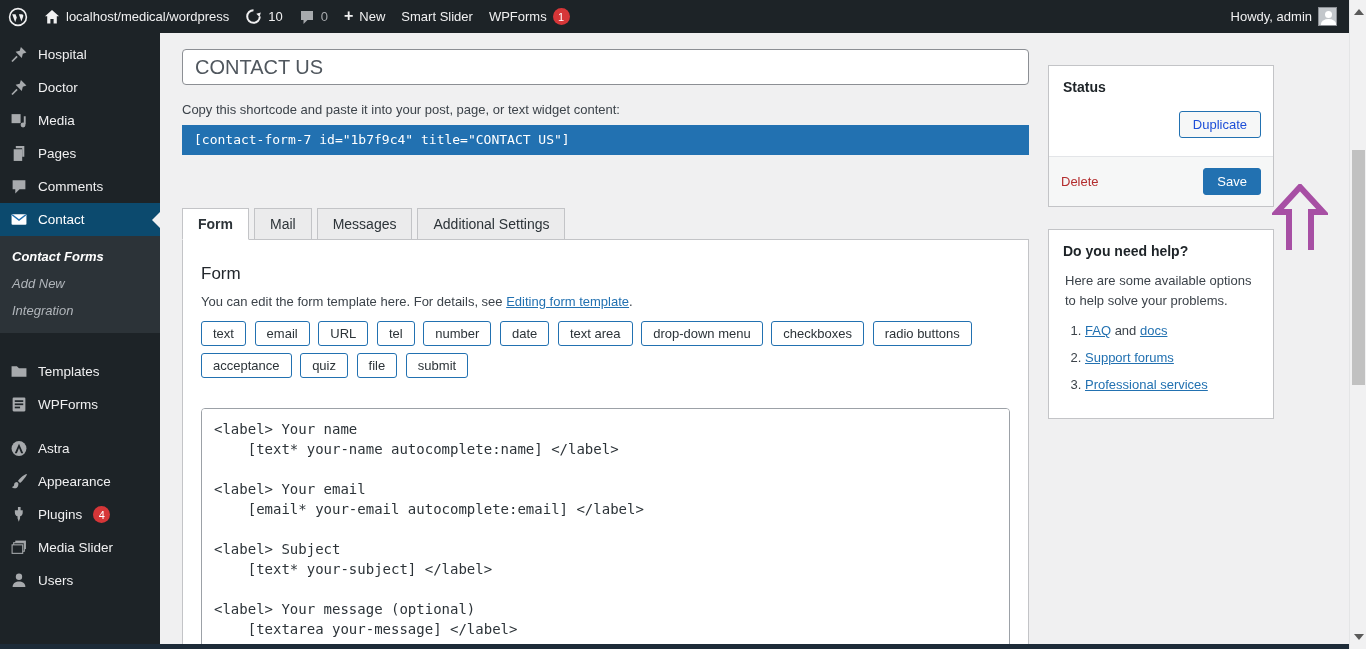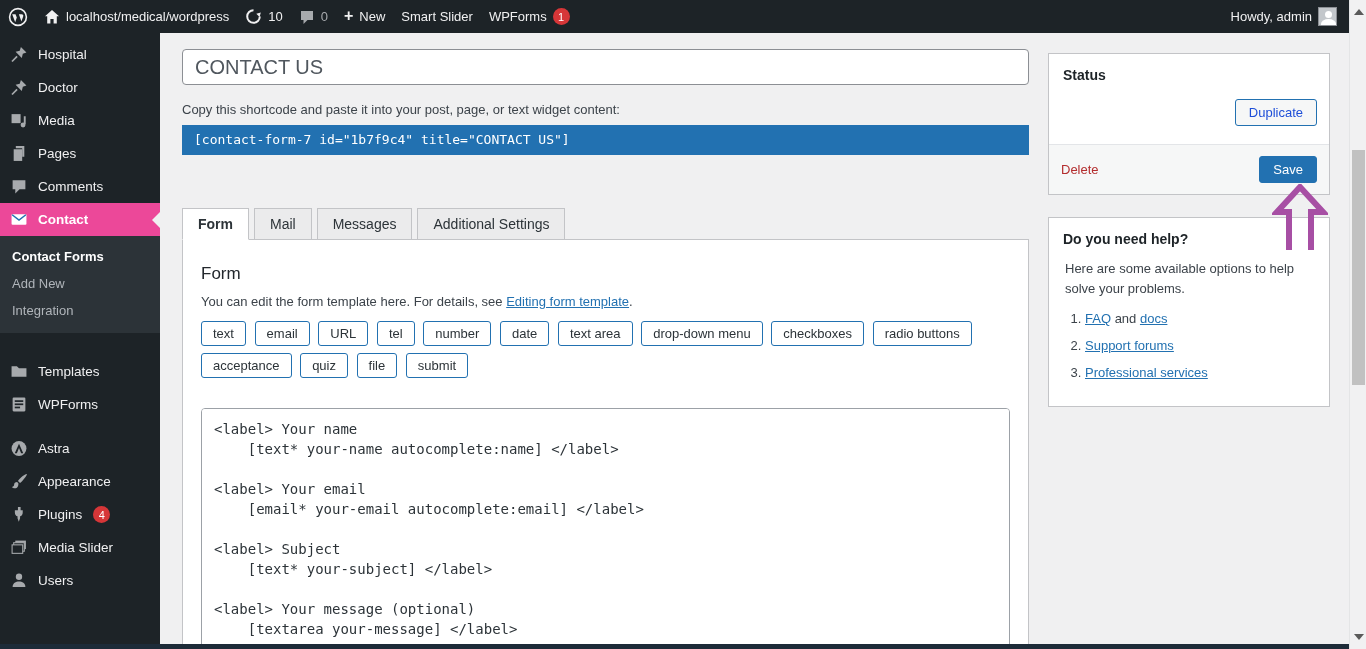--- a/index.html
+++ b/index.html
@@ -35,26 +35,26 @@
   .avatar::before { content:""; position:absolute; top:3px; left:6px; width:7px; height:7px; border-radius:50%; background:#fff; }
   .avatar::after { content:""; position:absolute; top:11px; left:2px; width:15px; height:10px; border-radius:50% 50% 0 0; background:#fff; }
 
   
   .main-row { flex:1; display:flex; overflow:hidden; }
 
   
   .sidebar { width:160px; flex:0 0 160px; background:#1d2327; color:#f0f0f1; padding-top:5px; font-size:13.5px; }
   .menu-item { height:33px; display:flex; align-items:center; padding-left:9px; gap:9px; cursor:pointer; position:relative; }
   .menu-item svg { flex:0 0 20px; }
-  .menu-item.active { background:#ec4899; color:#fff; font-weight:700; }
+  .menu-item.active { background:#0c4a6e; color:#fff; font-weight:400; }
   .menu-item.active::after { content:""; position:absolute; right:0; top:50%; margin-top:-8px;
     border:8px solid transparent; border-right-color:#f0f0f1; }
   .menu-badge { background:#d63638; color:#fff; border-radius:50%; min-width:17px; height:17px; font-size:11px; display:flex; align-items:center; justify-content:center; margin-left:2px; }
   .submenu { background:#2c3338; padding:7px 0 9px; }
-  .submenu-item { padding:6px 0 6px 12px; color:#b0b5ba; font-size:13px; cursor:pointer; }
+  .submenu-item { padding:6px 0 6px 12px; color:#b0b5ba; font-size:13px; cursor:pointer;font-style:italic; }
   .submenu-item.current { color:#fff; font-weight:700; }
   .menu-gap { height:11px; }
 
   
   .content { flex:1; position:relative; background:#f0f0f1; overflow:hidden; }
   .main-col { position:absolute; left:22px; top:0; width:847px; }
   .title-input { width:100%; height:36px; margin-top:16px; border:1px solid #8c8f94; border-radius:4px;
     padding:3px 12px; font-size:20px; color:#50575e; background:#fff; font-family:inherit; }
   .sc-hint { margin-top:17px; color:#3c434a; }
   .sc-box { margin-top:8px; background:#2271b1; color:#fff; padding:7px 12px; height:30px;
@@ -69,21 +69,21 @@
   .panel-desc { margin:0 0 12px; }
   .panel-desc a { color:#2271b1; }
   .tag-row { margin:4px 0 2px; }
   .tag-btn { display:inline-block; margin:0 5px 7px 0; padding:4px 11px; background:#fff; color:#2c3338;
     border:1px solid #2271b1; border-radius:3px; font-size:13px; cursor:pointer; font-family:inherit; }
   .form-textarea { width:100%; height:252px; margin-top:21px; border:1px solid #9ca1a7; border-radius:4px;
     padding:10px 12px; font-family:"DejaVu Sans Mono","Liberation Mono",monospace; font-size:14px; line-height:20px;
     color:#2c3338; resize:none; background:#fff; }
 
   
-  .side-rail { position:absolute; left:888px; top:4px; width:282px; }
+  .side-rail { position:absolute; left:888px; top:16px; width:226px; }
   .box { background:#fff; border:1px solid #c3c4c7; }
   .status-box { margin-top:16px; }
   .box-head { padding:13px 14px 0; font-size:14px; font-weight:700; color:#1d2327; }
   .status-body { display:flex; justify-content:flex-end; padding:16px 12px 18px; }
   .btn { font-family:inherit; font-size:13px; border-radius:3px; padding:5px 13px; cursor:pointer; }
   .btn-secondary { background:#f6f7f7; color:#1d4ed8; border:1px solid #2271b1; }
   .status-footer { display:flex; justify-content:space-between; align-items:center; padding:11px 12px; background:#f6f7f7; border-top:1px solid #e3e5e8; }
   .delete-link { color:#b32d2e; cursor:pointer; }
   .btn-primary { background:#2271b1; color:#fff; border:1px solid #2271b1; }
 

